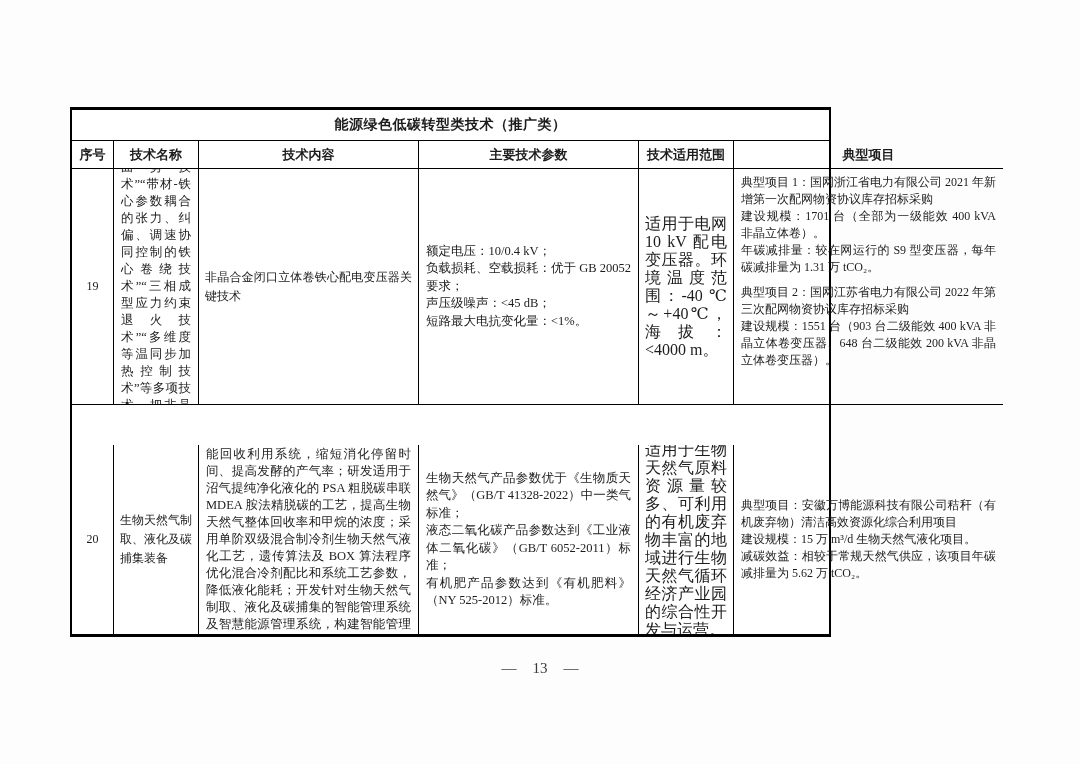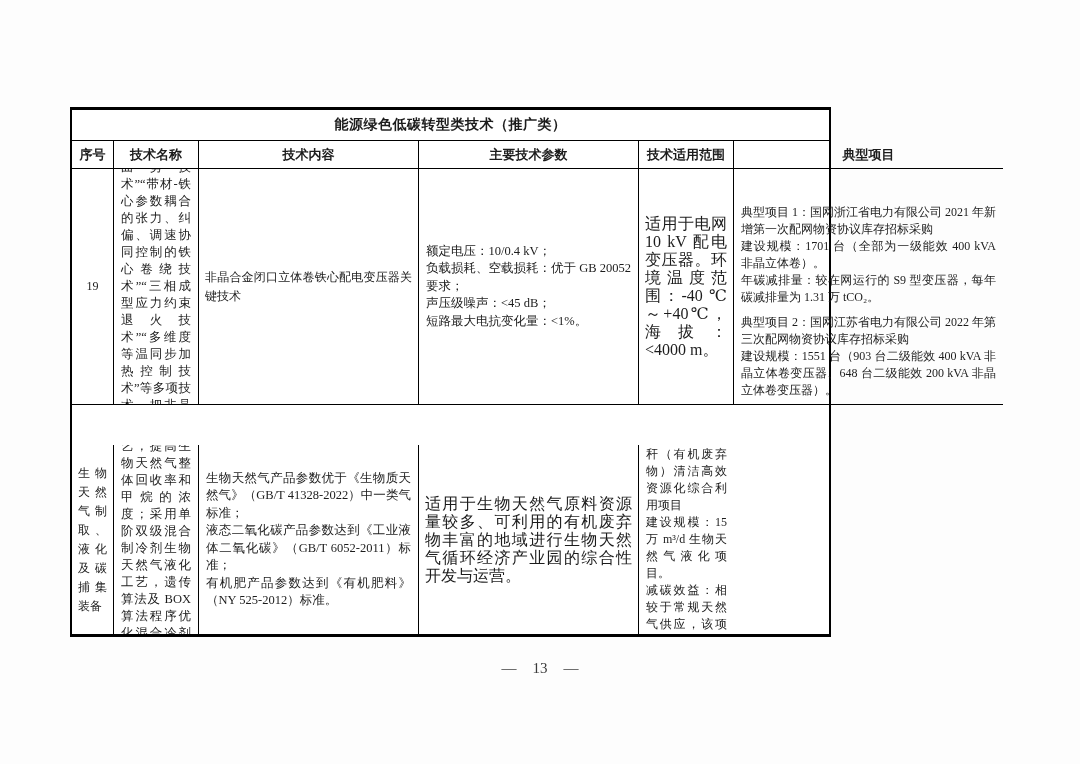--- a/index.html
+++ b/index.html
@@ -86,21 +86,21 @@
     text-align: justify;
     text-align-last: left;
   }
   .c-projects {
     padding: 5px 7px;
     font-size: 12px;
     line-height: 17px;
     text-align: justify;
     text-align-last: left;
   }
-  .v-top { justify-content: flex-end; }
+  .v-top { justify-content: flex-start; }
   .p-gap { margin-top: 8px; }
   .footer {
     position: absolute;
     left: 0; right: 0;
     top: 660px;
     display: flex;
     justify-content: center;
     align-items: center;
     gap: 16px;
     font-size: 15px;
@@ -140,20 +140,21 @@
         <div>适用于电网 10 kV 配电变压器。环境温度范围：-40 ℃～+40℃，海拔：&lt;4000 m。</div>
       </div>
       <div class="cell c-projects v-top last-col">
         <div>典型项目 1：国网浙江省电力有限公司 2021 年新增第一次配网物资协议库存招标采购</div>
         <div>建设规模：1701 台（全部为一级能效 400 kVA 非晶立体卷）。</div>
         <div>年碳减排量：较在网运行的 S9 型变压器，每年碳减排量为 1.31 万 tCO₂。</div>
         <div class="p-gap">典型项目 2：国网江苏省电力有限公司 2022 年第三次配网物资协议库存招标采购</div>
         <div>建设规模：1551 台（903 台二级能效 400 kVA 非晶立体卷变压器、648 台二级能效 200 kVA 非晶立体卷变压器）。</div>
       </div>
 
+      <div class="cell c-no last-row">20</div>
       <div class="cell c-name last-row">生物天然气制取、液化及碳捕集装备</div>
       <div class="cell c-content last-row">
         <div>该技术应用高温厌氧发酵工艺联合热能回收利用系统，缩短消化停留时间、提高发酵的产气率；研发适用于沼气提纯净化液化的 PSA 粗脱碳串联 MDEA 胺法精脱碳的工艺，提高生物天然气整体回收率和甲烷的浓度；采用单阶双级混合制冷剂生物天然气液化工艺，遗传算法及 BOX 算法程序优化混合冷剂配比和系统工艺参数，降低液化能耗；开发针对生物天然气制取、液化及碳捕集的智能管理系统及智慧能源管理系统，构建智能管理运维平台，实现数字化自动化管理。</div>
       </div>
       <div class="cell c-params last-row">
         <div>生物天然气产品参数优于《生物质天然气》（GB/T 41328-2022）中一类气标准；</div>
         <div>液态二氧化碳产品参数达到《工业液体二氧化碳》（GB/T 6052-2011）标准；</div>
         <div>有机肥产品参数达到《有机肥料》（NY 525-2012）标准。</div>
       </div>
       <div class="cell c-scope last-row">

